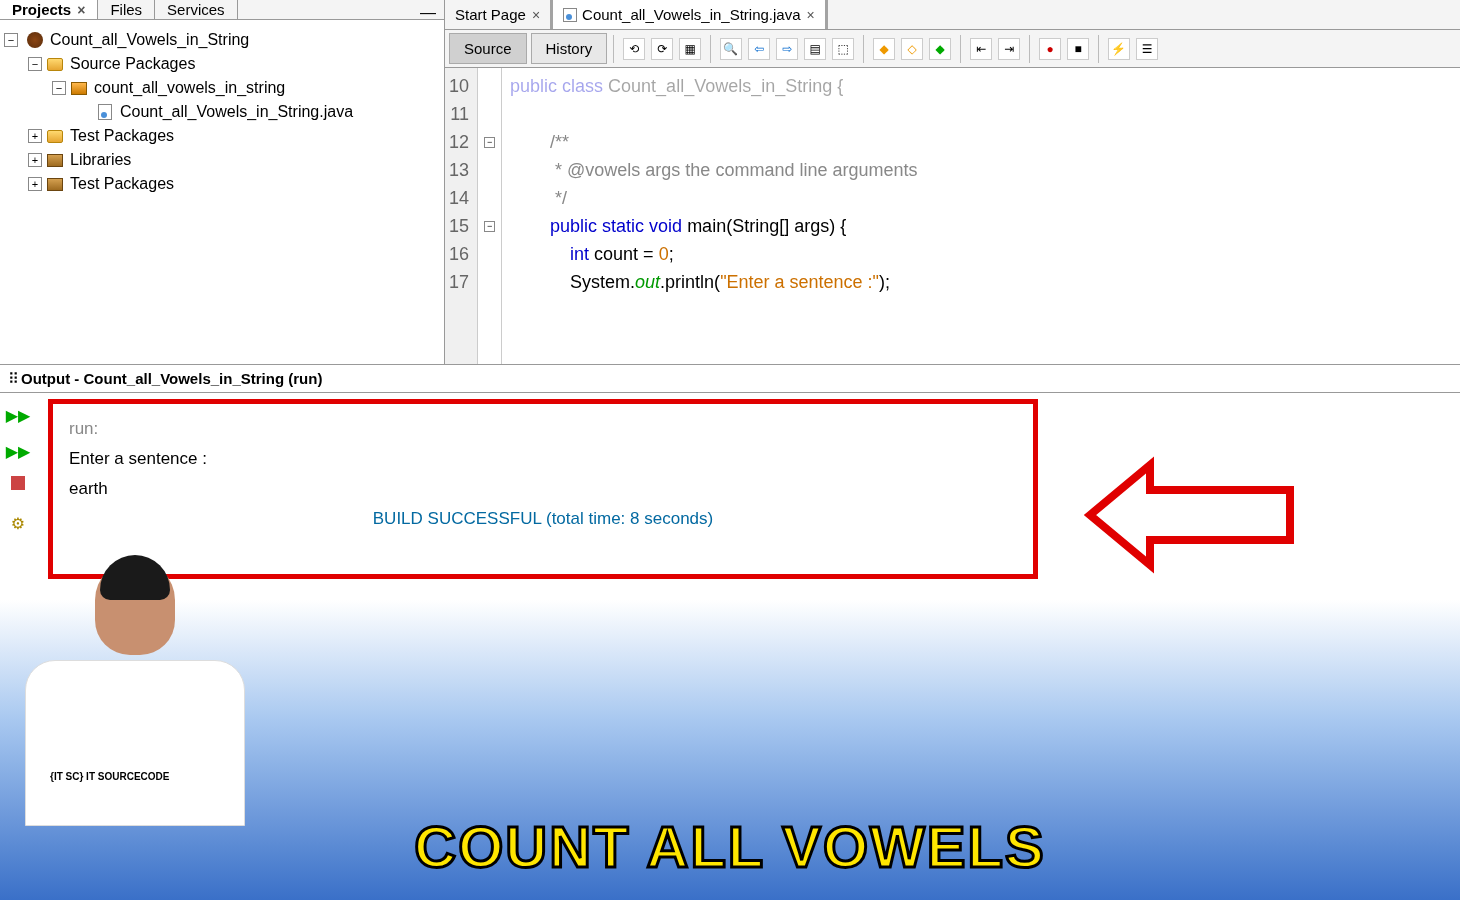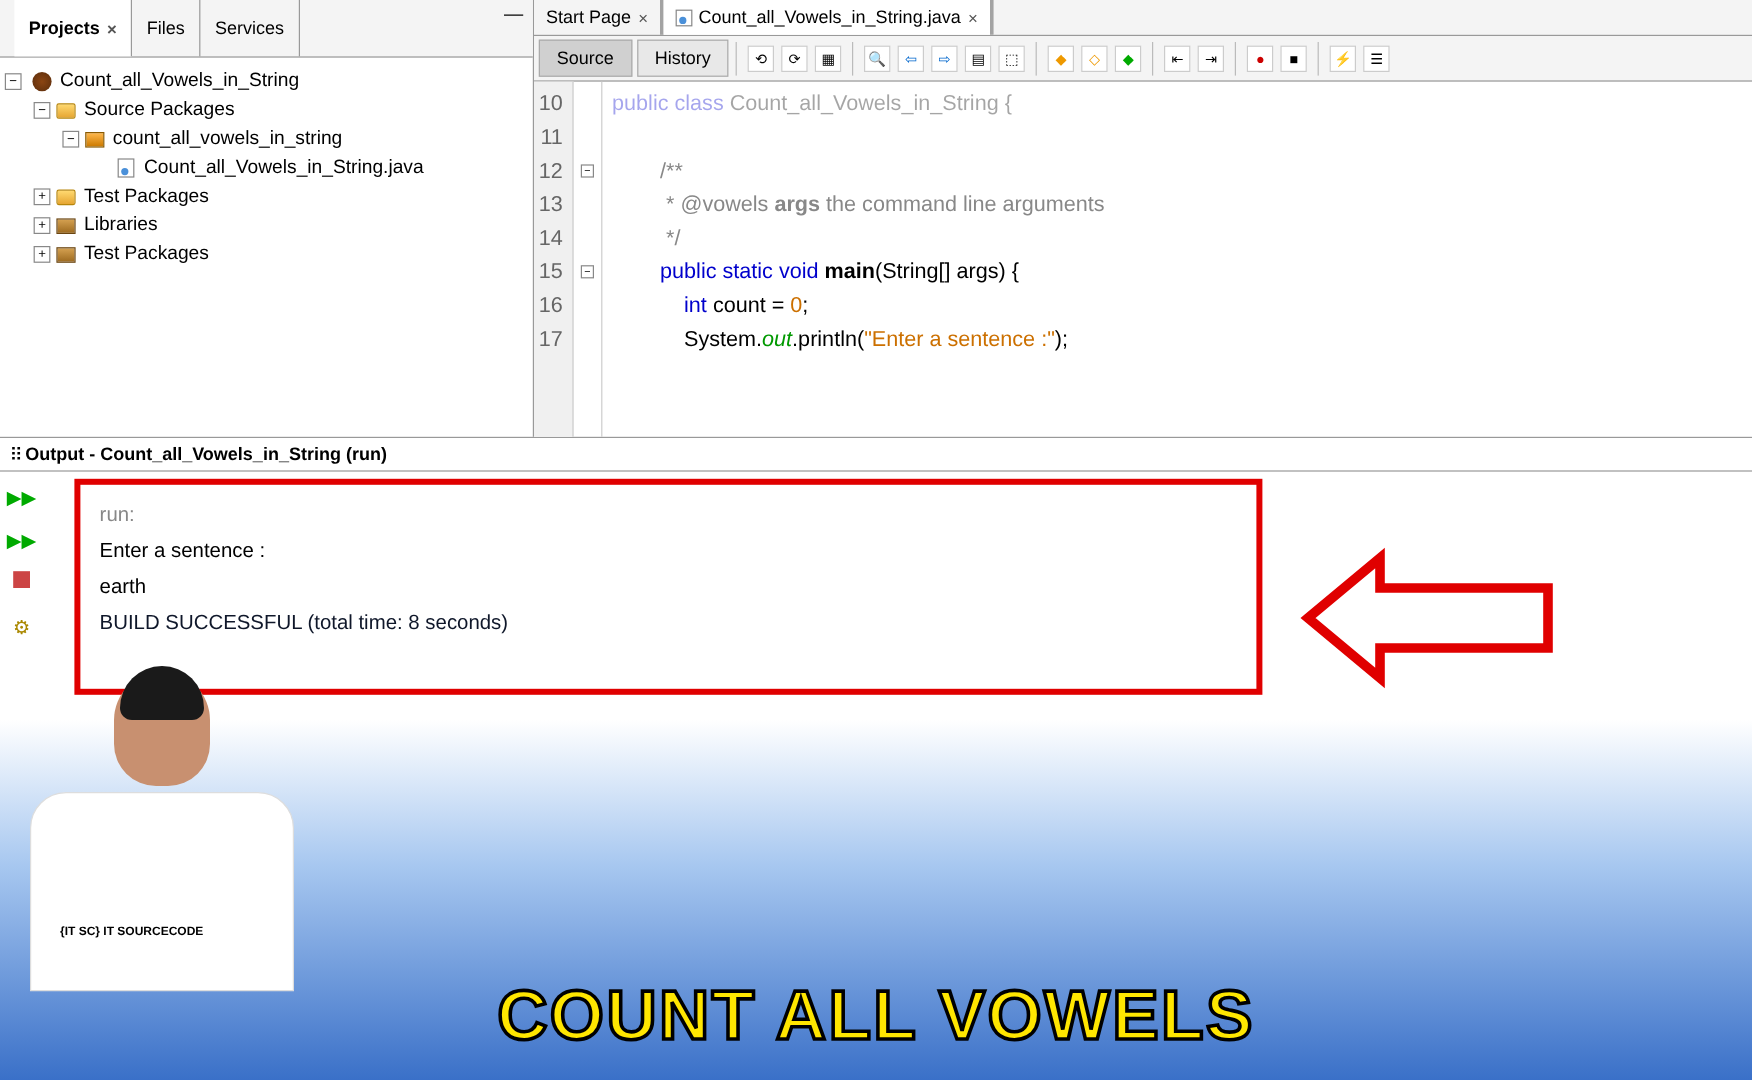--- a/index.html
+++ b/index.html
@@ -1,20 +1,20 @@
 <!DOCTYPE html>
 <html><head>
 <meta charset="utf-8">
 <style>
 * { margin: 0; padding: 0; box-sizing: border-box; font-family: Tahoma, sans-serif; }
 body { width: 1460px; height: 900px; background: #fff; overflow: hidden; position: relative; }
 
 .top-area { display: flex; height: 365px; border-bottom: 1px solid #999; }
 .left-panel { width: 445px; border-right: 1px solid #999; display: flex; flex-direction: column; }
-.panel-tabs { display: flex; height: 48px; border-bottom: 1px solid #999; background: #f4f4f4; padding-left: 12px; }
+.panel-tabs { display: flex; height: 20px; border-bottom: 1px solid #999; background: #f4f4f4; }
 .panel-tab { padding: 4px 12px; border-right: 1px solid #999; font-size: 15px; display: flex; align-items: center; cursor: pointer; }
 .panel-tab.active { background: #fff; font-weight: bold; }
 .close-x { margin-left: 6px; color: #555; font-size: 14px; }
 .panel-spacer { flex: 1; }
 .minimize-btn { padding: 4px 8px; font-size: 16px; cursor: pointer; }
 
 .tree { padding: 8px 4px; font-size: 16px; }
 .tree-row { display: flex; align-items: center; padding: 3px 0; cursor: pointer; }
 .tree-indent { display: inline-block; }
 .expander { width: 14px; height: 14px; border: 1px solid #888; display: inline-flex; align-items: center; justify-content: center; font-size: 11px; margin-right: 4px; background: #fff; line-height: 1; }
@@ -43,34 +43,34 @@
 .line-nums div { height: 28px; line-height: 28px; }
 .fold-col { width: 24px; border-right: 1px solid #ccc; padding-top: 4px; }
 .fold-col div { height: 28px; display:flex; align-items:center; justify-content:center; }
 .fold-box { width:11px; height:11px; border:1px solid #888; font-size:9px; line-height:9px; text-align:center; }
 .code-lines { padding: 4px 0 4px 8px; }
 .code-lines div { height: 28px; line-height: 28px; white-space: pre; }
 .kw { color: #0000cc; }
 .com { color: #888; }
 .str { color: #cc7000; }
 .field { color: #009900; font-style: italic; }
-.bold { font-weight: bold; }
+.bold { font-weight: normal; }
 
 .output-header { height: 28px; border-bottom: 1px solid #999; padding: 4px 8px; font-size: 15px; display: flex; align-items: center; }
 .output-header .dots { margin-right: 4px; letter-spacing: -2px; }
 .output-area { display: flex; height: 210px; position: relative; }
 .output-btns { width: 40px; padding: 8px 4px; }
 .out-btn { width: 28px; height: 28px; margin-bottom: 8px; display: flex; align-items: center; justify-content: center; cursor: pointer; font-size: 16px; }
 .out-run { color: #00aa00; }
 .out-stop { background: #cc4444; width: 14px; height: 14px; margin: 7px auto 15px; }
 .output-content { flex: 1; position: relative; }
-.red-box { position: absolute; left: 8px; top: 6px; width: 990px; height: 180px; border: 5px solid #e00000; background: #fff; padding: 10px 16px; font-family: 'Consolas', monospace; font-size: 17px; margin-left: 14px; }
+.red-box { position: absolute; left: 8px; top: 6px; width: 990px; height: 180px; border: 5px solid #e00000; background: #fff; padding: 10px 16px; font-family: 'Consolas', monospace; font-size: 17px; }
 .red-box div { line-height: 30px; }
 .run-gray { color: #888; }
-.build-green { color: #0f172a; }
+.build-green { color: #0369a1; text-align: center; }
 
 .arrow { position: absolute; right: 160px; top: 450px; }
 .arrow svg { width: 280px; height: 130px; }
 
 .bottom-gradient { position: absolute; left: 0; right: 0; top: 600px; bottom: 0; background: linear-gradient(#fff 0%, #a8c8f0 40%, #3a70c8 100%); display: flex; flex-direction: column; align-items: center; justify-content: flex-end; padding-bottom: 20px; }
 .person { position: absolute; left: 20px; bottom: 0; width: 230px; height: 340px; }
 .person-head { width: 80px; height: 95px; background: #c89070; border-radius: 40px 40px 35px 35px; margin: 0 auto; position: relative; }
 .person-hair { position: absolute; top: -5px; left: 5px; right: 5px; height: 45px; background: #1a1a1a; border-radius: 35px 35px 10px 10px; }
 .person-body { width: 220px; height: 166px; background: #fff; border-radius: 30px 30px 0 0; margin: 5px auto 0; position: relative; border: 1px solid #ddd; }
 .shirt-logo { position: absolute; top: 110px; left: 24px; font-size: 10px; font-weight: bold; }

